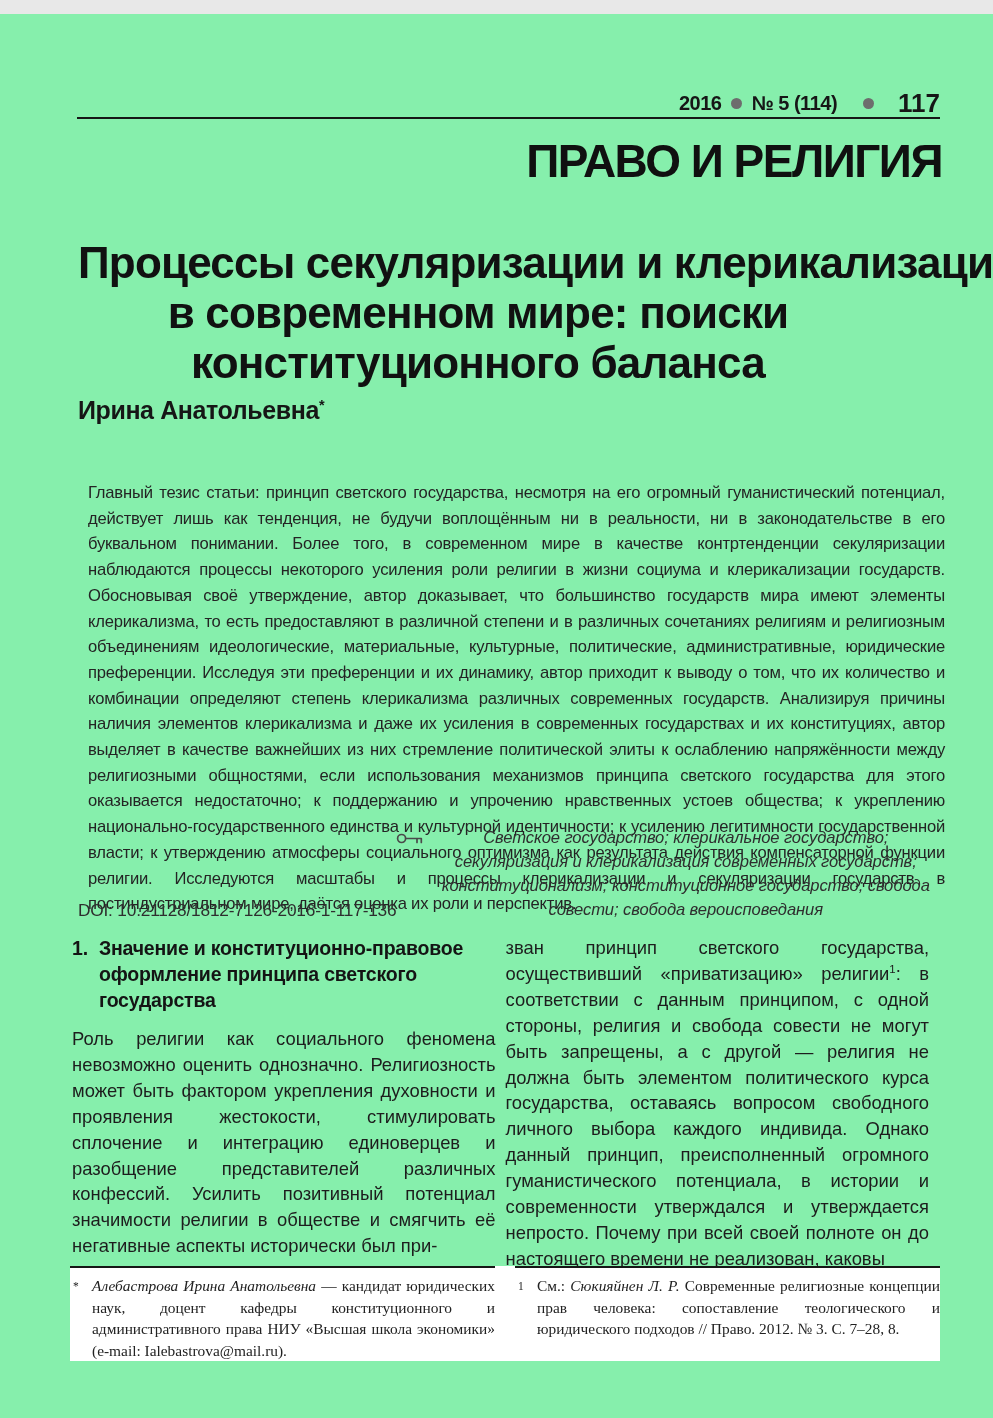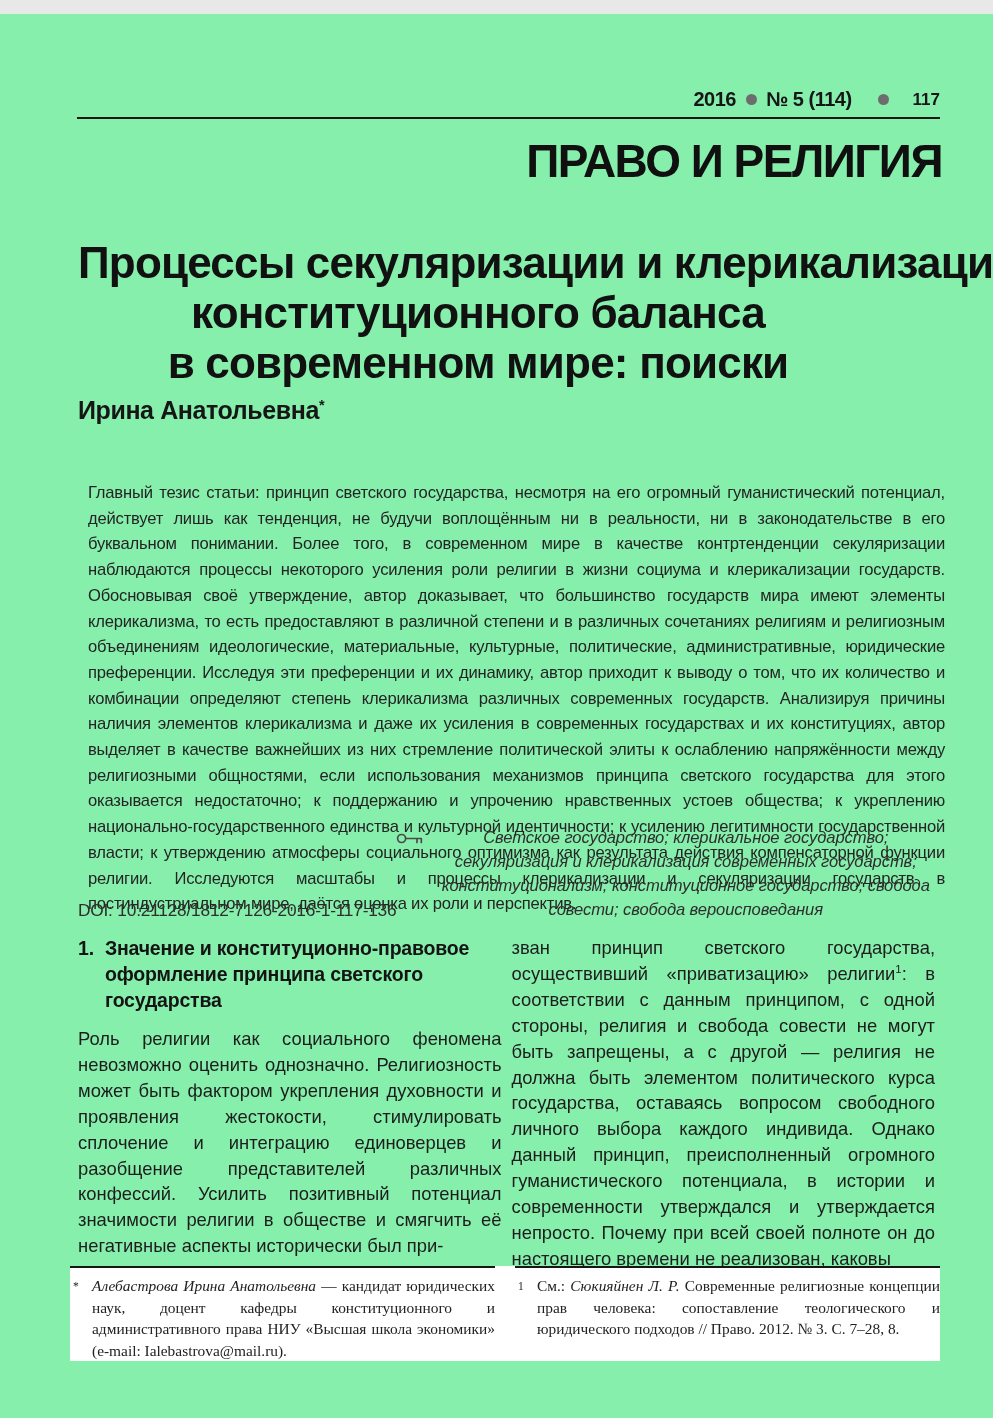--- a/index.html
+++ b/index.html
@@ -11,21 +11,21 @@
 
   
   .header-meta {
     position:absolute; top:74px; right:53px;
     display:flex; align-items:center;
     font-weight:bold; font-size:20px; letter-spacing:-0.5px; color:#161616;
   }
   .dot { width:11px; height:11px; border-radius:50%; background:#6d6d6d; flex:0 0 auto; }
   .dot-a { margin:0 9px 0 10px; }
   .dot-b { margin:0 24px 0 26px; }
-  .meta-page { font-size:17px; font-weight:bold; letter-spacing:0; }
+  .meta-page { font-size:26px; font-weight:bold; letter-spacing:0; }
   .header-rule {
     position:absolute; top:103px; left:77px; right:53px;
     height:2px; background:#161616;
   }
   .section-label {
     position:absolute; top:120px; right:51px;
     font-size:46px; font-weight:bold; letter-spacing:-1.5px; color:#101010;
     white-space:nowrap;
   }
 
@@ -60,21 +60,21 @@
   }
   .kw-block { margin-left:auto; width:574px; display:flex; gap:13px; }
   .key-icon { flex:0 0 auto; margin-top:5px; }
   .keywords {
     margin:0; font-style:italic; font-size:16.6px; line-height:24px;
     letter-spacing:-0.1px; color:#2e2e2e;text-align:center;
   }
 
   
   .columns {
-    position:absolute; top:921px; left:78px; width:857px;
+    position:absolute; top:921px; left:72px; width:857px;
     display:flex; gap:10px; z-index:1;
   }
   .col { flex:1 1 0; min-width:0; }
   .sec-heading {
     margin:0 0 13px 0; font-size:19.5px; line-height:26px; font-weight:bold;
     letter-spacing:-0.2px; color:#141414;
     padding-left:27px; text-indent:-27px;
   }
   .sec-num { display:inline-block; width:27px; text-indent:0; }
   .body-par {
@@ -110,22 +110,22 @@
     <span>№ 5 (114)</span>
     <span class="dot dot-b"></span>
     <span class="meta-page">117</span>
   </div>
   <div class="header-rule"></div>
 
   <div class="section-label">ПРАВО И РЕЛИГИЯ</div>
 
   <h1 class="title">
     <span class="title-line">Процессы секуляризации и клерикализации</span>
+    <span class="title-line">в современном мире: поиски</span>
     <span class="title-line">конституционного баланса</span>
-    <span class="title-line">в современном мире: поиски</span>
   </h1>
 
   <div class="author">
     <span>Ирина Анатольевна</span><sup>*</sup>
   </div>
 
   <p class="abstract">Главный тезис статьи: принцип светского государства, несмотря на его огромный гуманистический потенциал, действует лишь как тенденция, не будучи воплощённым ни в реальности, ни в законодательстве в его буквальном понимании. Более того, в современном мире в качестве контртенденции секуляризации наблюдаются процессы некоторого усиления роли религии в жизни социума и клерикализации государств. Обосновывая своё утверждение, автор доказывает, что большинство государств мира имеют элементы клерикализма, то есть предоставляют в различной степени и в различных сочетаниях религиям и религиозным объединениям идеологические, материальные, культурные, политические, административные, юридические преференции. Исследуя эти преференции и их динамику, автор приходит к выводу о том, что их количество и комбинации определяют степень клерикализма различных современных государств. Анализируя причины наличия элементов клерикализма и даже их усиления в современных государствах и их конституциях, автор выделяет в качестве важнейших из них стремление политической элиты к ослаблению напряжённости между религиозными общностями, если использования механизмов принципа светского государства для этого оказывается недостаточно; к поддержанию и упрочению нравственных устоев общества; к укреплению национально-государственного единства и культурной идентичности; к усилению легитимности государственной власти; к утверждению атмосферы социального оптимизма как результата действия компенсаторной функции религии. Исследуются масштабы и процессы клерикализации и секуляризации государств в постиндустриальном мире, даётся оценка их роли и перспектив.</p>
 
   <div class="kw-row">
     <div class="doi">DOI: 10.21128/1812-7126-2016-1-117-136</div>

